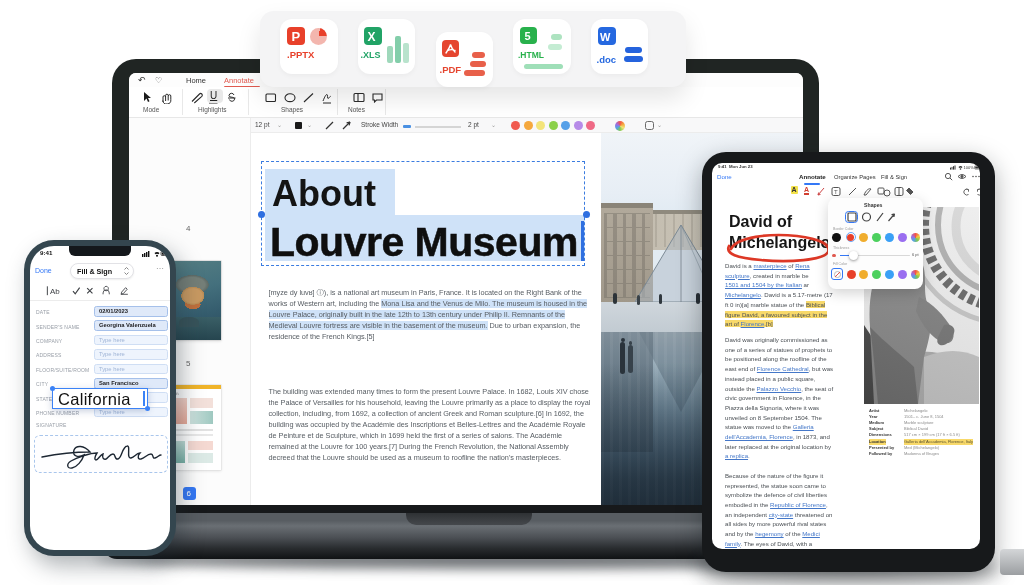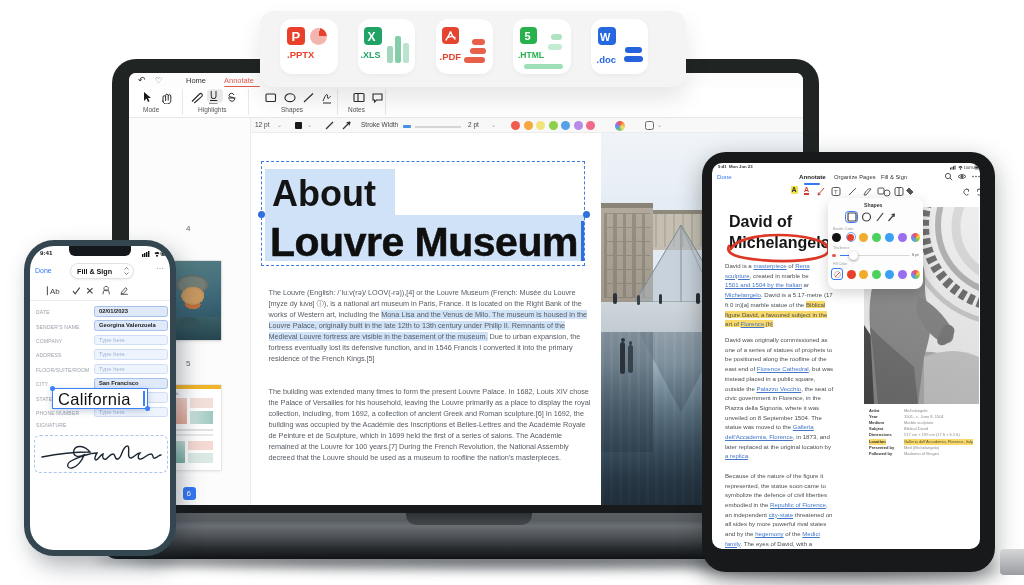--- a/index.html
+++ b/index.html
@@ -160,26 +160,24 @@
     <div style="left:136px;top:96px;width:130px;height:46px;background:#cfe2f8;"></div>
     <div style="left:136px;top:142px;width:320px;height:46px;background:#cfe2f8;"></div>
     <div class="txt" style="left:143px;top:100px;font-size:36px;font-weight:bold;color:#141414;">About</div>
     <div class="txt" style="left:141px;top:146px;font-size:41px;font-weight:bold;color:#0f0f0f;letter-spacing:-.5px;-webkit-text-stroke:.5px #0f0f0f;">Louvre Museum</div>
     <div style="left:132px;top:88px;width:324px;height:105px;border:1.6px dashed #3b7ce0;"></div>
     <div style="left:452px;top:148px;width:2.5px;height:40px;background:#2f6fe0;"></div>
     <div style="left:128.5px;top:137.5px;width:7px;height:7px;background:#2f6fe0;border-radius:50%;"></div>
     <div style="left:453.5px;top:137.5px;width:7px;height:7px;background:#2f6fe0;border-radius:50%;"></div>
 
     <div id="para1" style="left:139.5px;top:214px;width:330px;font-size:7.3px;letter-spacing:-.03px;line-height:11px;color:#575d63;">
-      <div class="bl">The Louvre (English: /ˈluːv(rə)/ LOOV(-rə)),[4] or the Louvre Museum (French: Musée du Louvre</div>
       <div class="bl">[myze dy luvʁ] ⓘ), is a national art museum in Paris, France. It is located on the Right Bank of the</div>
       <div class="bl">works of Western art, including the <span class="bhl">Mona Lisa and the Venus de Milo. The museum is housed in the</span></div>
       <div class="bl"><span class="bhl">Louvre Palace, originally built in the late 12th to 13th century under Philip II. Remnants of the</span></div>
       <div class="bl"><span class="bhl">Medieval Louvre fortress are visible in the basement of the museum.</span> Due to urban expansion, the</div>
-      <div class="bl">fortress eventually lost its defensive function, and in 1546 Francis I converted it into the primary</div>
       <div class="bl">residence of the French Kings.[5]</div>
     </div>
     <div id="para2" style="left:139.5px;top:313px;width:330px;font-size:7.3px;letter-spacing:-.03px;line-height:11px;color:#575d63;">
       <div class="bl">The building was extended many times to form the present Louvre Palace. In 1682, Louis XIV chose</div>
       <div class="bl">the Palace of Versailles for his household, leaving the Louvre primarily as a place to display the royal</div>
       <div class="bl">collection, including, from 1692, a collection of ancient Greek and Roman sculpture.[6] In 1692, the</div>
       <div class="bl">building was occupied by the Académie des Inscriptions et Belles-Lettres and the Académie Royale</div>
       <div class="bl">de Peinture et de Sculpture, which in 1699 held the first of a series of salons. The Académie</div>
       <div class="bl">remained at the Louvre for 100 years.[7] During the French Revolution, the National Assembly</div>
       <div class="bl">decreed that the Louvre should be used as a museum to roofline the nation's masterpieces.</div>
@@ -196,21 +194,21 @@
     </div>
     <div class="tile" style="left:97.5px;top:8px;">
       <div style="left:6px;top:8px;width:18px;height:18px;background:#21a366;border-radius:4px;">
           <span style="position:absolute;left:4px;top:3px;font-size:12px;font-weight:bold;color:#fff;">X</span>
         </div>
       <div style="left:29px;top:27px;width:6px;height:17px;background:#9fd8bb;border-radius:2px;"></div>
       <div style="left:37px;top:17px;width:6px;height:27px;background:#83ceaa;border-radius:2px;"></div>
       <div style="left:45px;top:24px;width:6px;height:20px;background:#b9e3cd;border-radius:2px;"></div>
       <div class="txt" style="left:3px;top:31px;font-size:9px;font-weight:bold;color:#21a366;">.XLS</div>
     </div>
-    <div class="tile" style="left:175.5px;top:8px;">
+    <div class="tile" style="left:175.5px;top:21px;">
       <div style="left:6px;top:8px;width:17px;height:17px;background:#e5452f;border-radius:4px;">
         <svg style="left:2px;top:2.5px;width:13px;height:12px;" viewBox="0 0 13 12" fill="none" stroke="#fff" stroke-width="1.4" stroke-linecap="round">
           <path d="M2,10 C4,7 6,3.5 6.5,1.5 C7,3.5 9,7 11,9 M3.5,7.5 C6,6.5 9,6.5 11,7.5"></path>
         </svg>
       </div>
       <div style="left:36px;top:20px;width:13px;height:5.5px;background:#e8604a;border-radius:3px;"></div>
       <div style="left:34px;top:29px;width:16px;height:5.5px;background:#e8604a;border-radius:3px;"></div>
       <div style="left:28px;top:38px;width:21px;height:6px;background:#e8604a;border-radius:3px;"></div>
       <div class="txt" style="left:4px;top:32px;font-size:9.5px;font-weight:bold;color:#e5452f;">.PDF</div>
     </div>

